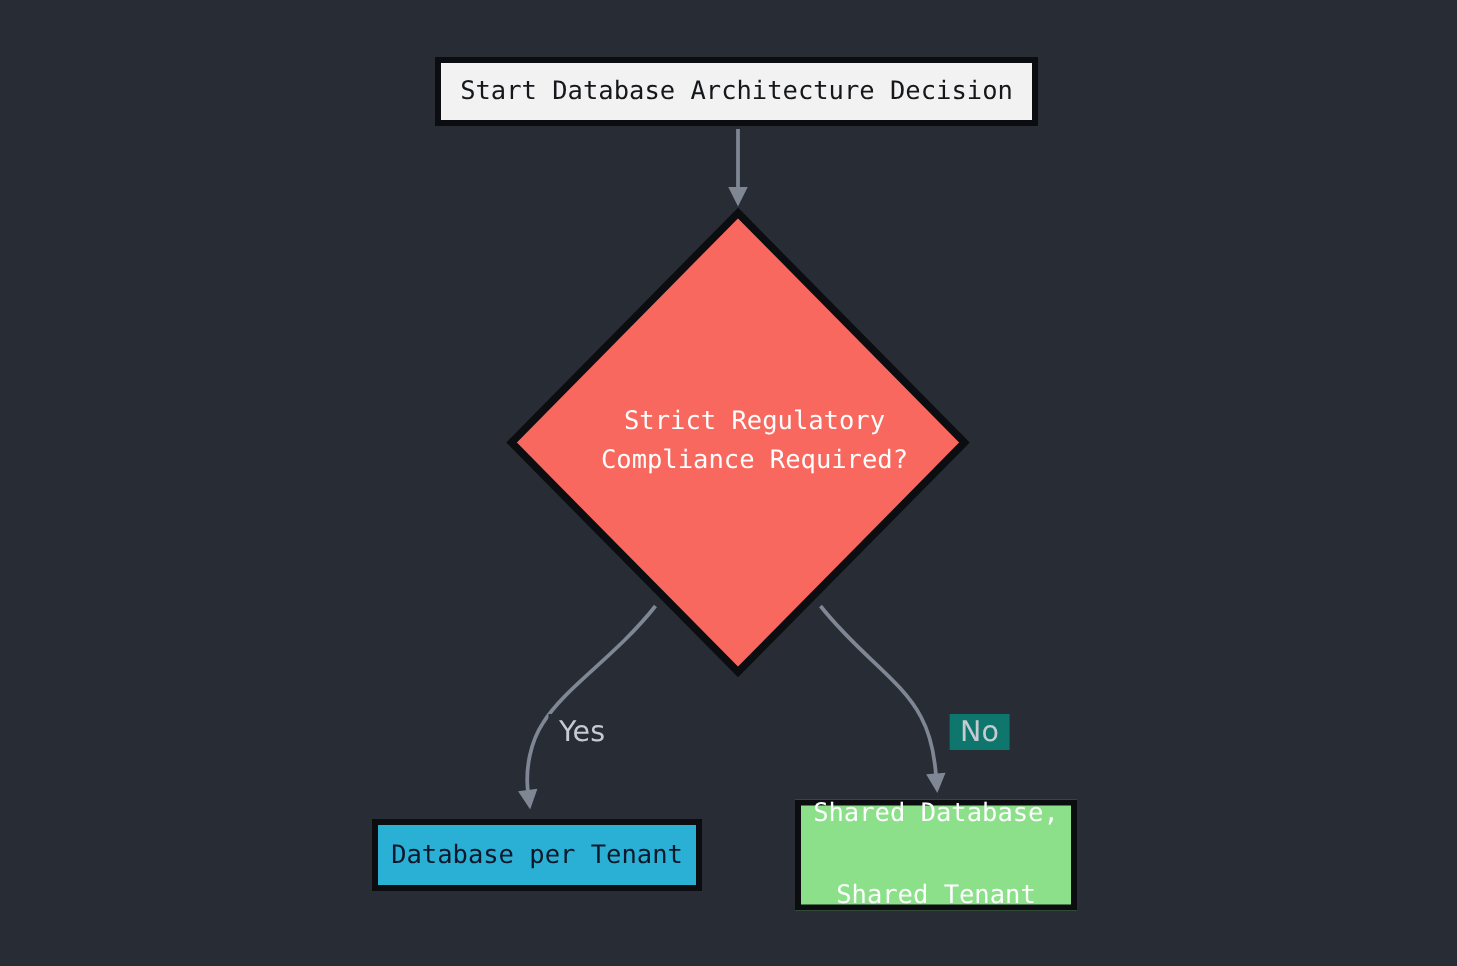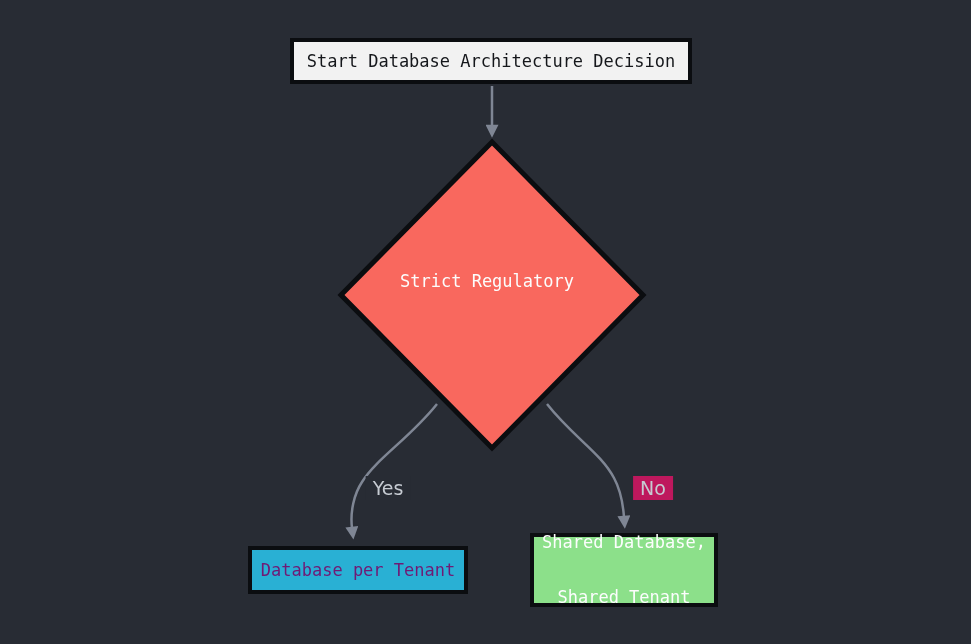--- a/index.html
+++ b/index.html
@@ -26,21 +26,21 @@
     font-size: 17px;
     line-height: 26px;
     white-space: nowrap;
   }
   #start-node {
     left: 290px; top: 38px;
     width: 402px; height: 46px;
   }
   #decision-label {
     position: absolute;
-    left: 336px; top: 268px;
+    left: 352px; top: 268px;
     width: 302px;
     text-align: center;
     font-size: 17px;
     line-height: 26px;
   }
   #yes-result-node {
     left: 248px; top: 546px;
     width: 220px; height: 48px;
   }
   #no-result-node {
@@ -81,27 +81,28 @@
 
     <polygon points="492,142 643,295 492,448 341,295" stroke-width="5" stroke="#0b0d10" fill="#f9685e"></polygon>
   </svg>
 
   <div id="start-node" class="node" style="background-color: rgb(242, 242, 242); color: rgb(21, 23, 27); border-color: rgb(11, 13, 16);">
     <span>Start Database Architecture Decision</span>
   </div>
 
   <div id="decision-label" style="color: rgb(252, 253, 253);">
     <div>Strict Regulatory</div>
+    <div>Compliance Required?</div>
   </div>
 
   <div id="yes-label" class="edge-label" style="background-color: rgb(40, 44, 52); color: rgb(198, 203, 210);">Yes</div>
 
-  <div id="no-label" class="edge-label" style="background-color: #be185d; color: rgb(198, 203, 210);">No</div>
+  <div id="no-label" class="edge-label" style="background-color: #0f766e; color: rgb(198, 203, 210);">No</div>
 
-  <div id="yes-result-node" class="node" style="background-color: rgb(41, 176, 212); color: #701a75; border-color: rgb(11, 13, 16);">
+  <div id="yes-result-node" class="node" style="background-color: rgb(41, 176, 212); color: #0f172a; border-color: rgb(11, 13, 16);">
     <span>Database per Tenant</span>
   </div>
 
   <div id="no-result-node" class="node" style="background-color: rgb(140, 224, 138); color: rgb(252, 253, 253); border-color: rgb(11, 13, 16);">
     <div>Shared Database,</div>
     <div>Shared Tenant</div>
   </div>
 
 </div>
 

